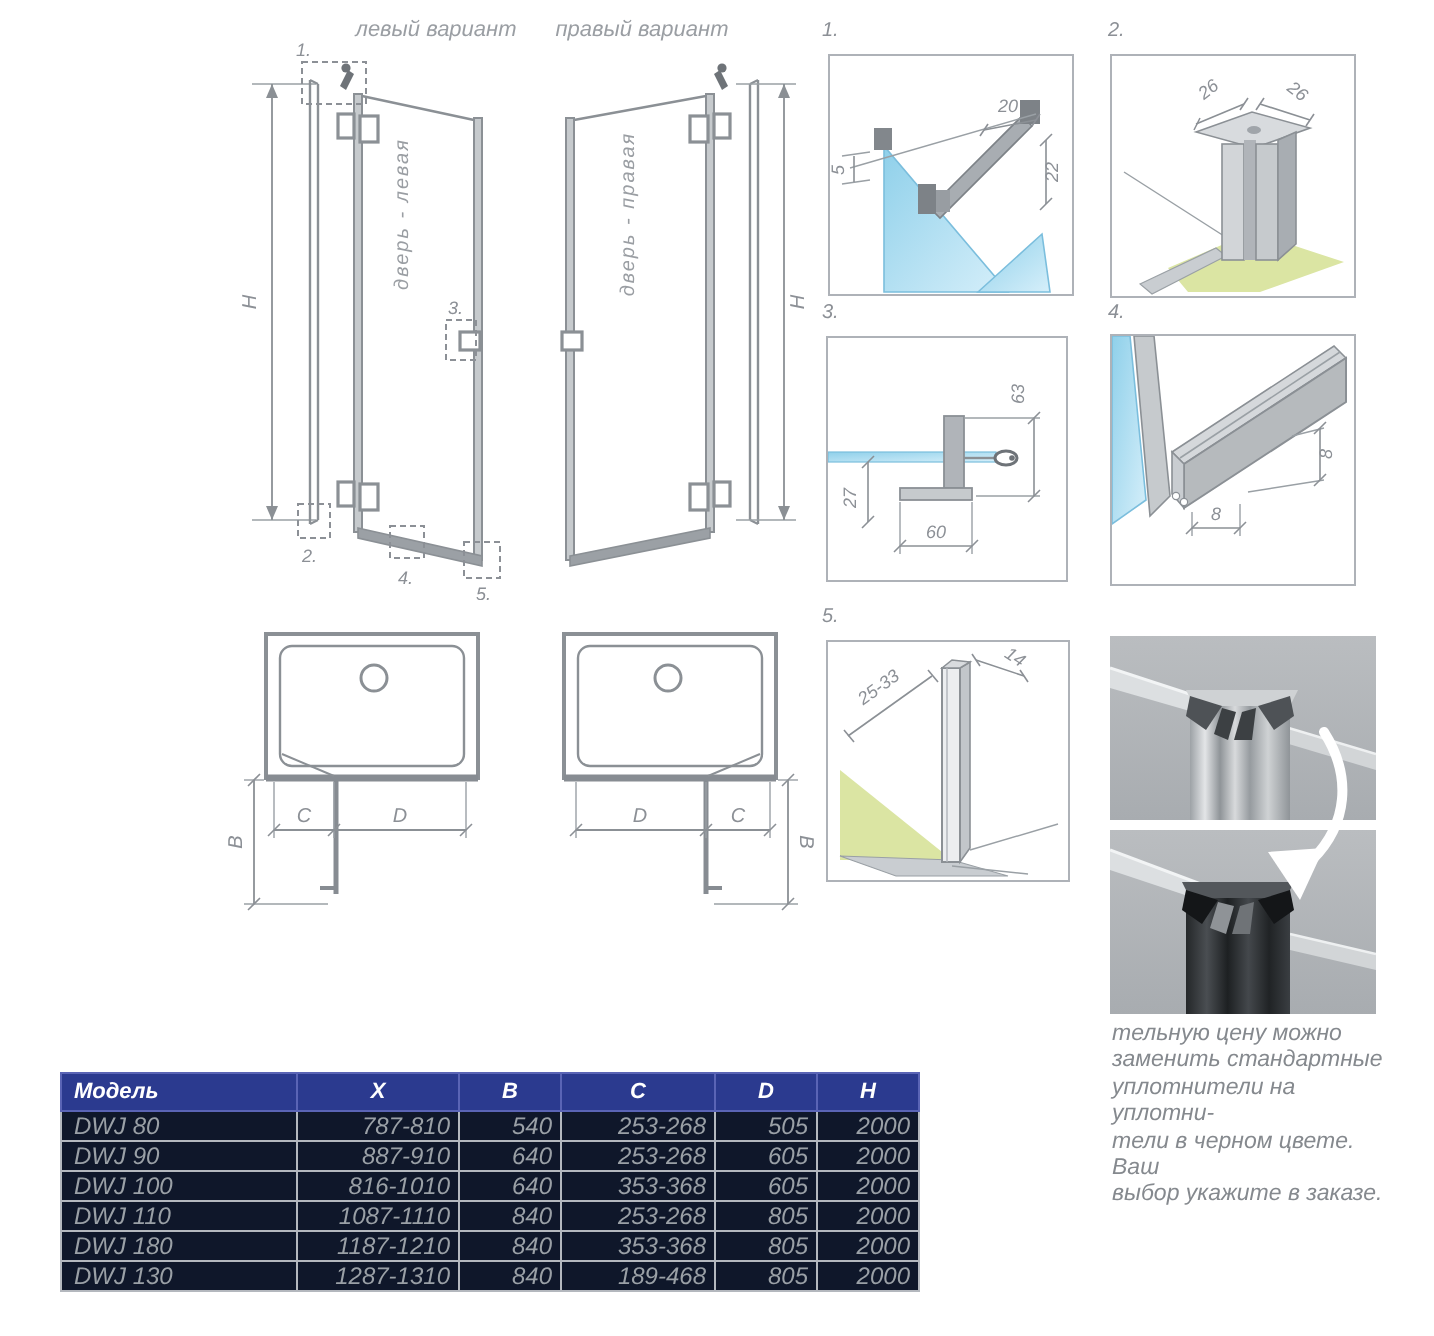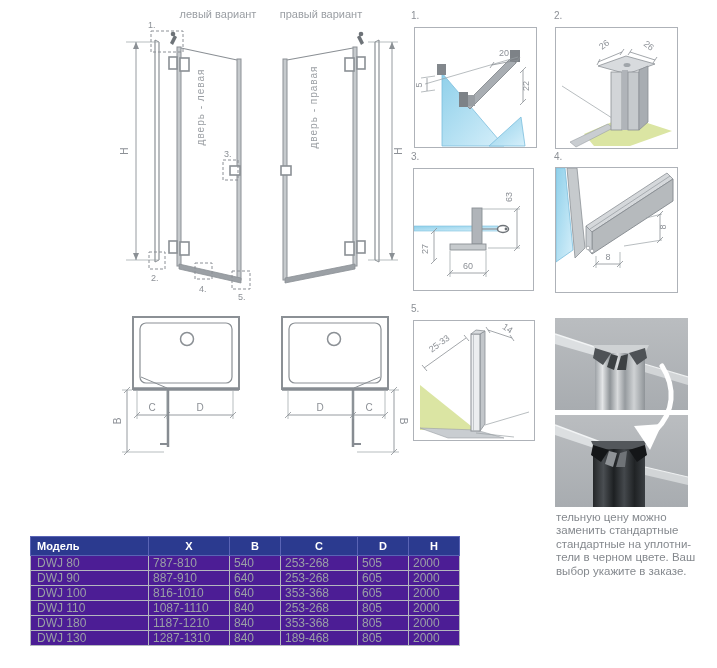--- a/index.html
+++ b/index.html
@@ -1,38 +1,38 @@
 <!DOCTYPE html>
 <html><head>
 <meta charset="utf-8">
 <style>
   html,body{margin:0;padding:0;background:#fff;}
   .canvas{position:relative;width:717px;height:668px;background:#fff;overflow:hidden;
-          font-family:"Liberation Sans",sans-serif;}
+          font-family:"Liberation Sans",sans-serif;font-style:italic;}
   svg{display:block;}
   .abs{position:absolute;}
   .detail-label{position:absolute;font-size:10px;color:#8c9096;}
   .detail-box{position:absolute;border:1px solid #aeb2b8;background:#fff;}
   text{font-family:"Liberation Sans",sans-serif;}
   .title-txt{font-size:11px;fill:#9a9ea3;}
   .door-lbl{font-size:10px;fill:#9a9ea3;letter-spacing:1px;}
   .dim-lbl{font-size:10px;fill:#8c9096;}
   .sm-lbl{font-size:9px;fill:#8c9096;}
   .callout-lbl{font-size:9px;fill:#8c9096;}
   .ln{stroke:#8b9095;fill:none;}
   .thin{stroke:#9aa0a5;stroke-width:0.7;fill:none;}
   .tick{stroke:#8c9096;stroke-width:0.8;}
   .dash{stroke:#8c9096;stroke-width:1;fill:none;stroke-dasharray:3 2;}
   .photo{position:absolute;overflow:hidden;}
   .note{position:absolute;font-size:11.5px;line-height:13.4px;color:#85898e;}
   table.spec{position:absolute;left:30px;top:536px;border-collapse:collapse;
-             font-size:12px;color:#9aa0a6;background:#4c1d95;}
+             font-size:12px;color:#9aa0a6;background:#0f172a;}
   table.spec th{background:#2b3a8f;color:#fff;font-size:11px;font-weight:bold;
                 border:1px solid #5a64b5;padding:1px 4px;height:16px;}
-  table.spec td{border:1px solid #b4b8be;padding:0 4px;height:13px;text-align:left;}
+  table.spec td{border:1px solid #b4b8be;padding:0 4px;height:13px;text-align:right;}
   table.spec td.mdl, table.spec th.mdl{text-align:left;padding-left:6px;}
   table.spec{border:1px solid #9aa0a8;}
 </style>
 </head>
 <body>
 
 <div class="canvas">
 
   <svg class="abs" style="left:0;top:0" width="410" height="300" viewBox="0 0 410 300">
     <defs></defs>
@@ -362,21 +362,21 @@
     </svg>
   </div>
   <svg class="abs" style="left:612px;top:362px;pointer-events:none" width="84" height="92" viewBox="0 0 84 92">
     <path d="M50,4 C64,26 62,50 44,68" stroke="#fff" stroke-width="5" fill="none" stroke-linecap="round"></path>
     <polygon points="50,62 22,64 38,88" fill="#fff"></polygon>
   </svg>
 
   <div class="note" style="left:556px;top:511px;width:145px">
     <div>тельную цену можно</div>
     <div>заменить стандартные</div>
-    <div>стандартные на уплотни-</div>
+    <div>уплотнители на уплотни-</div>
     <div>тели в черном цвете. Ваш</div>
     <div>выбор укажите в заказе.</div>
   </div>
 
   <table class="spec">
     <thead>
       <tr>
         <th class="mdl" style="width:107px">Модель</th>
         <th style="width:72px">X</th>
         <th style="width:42px">B</th>

